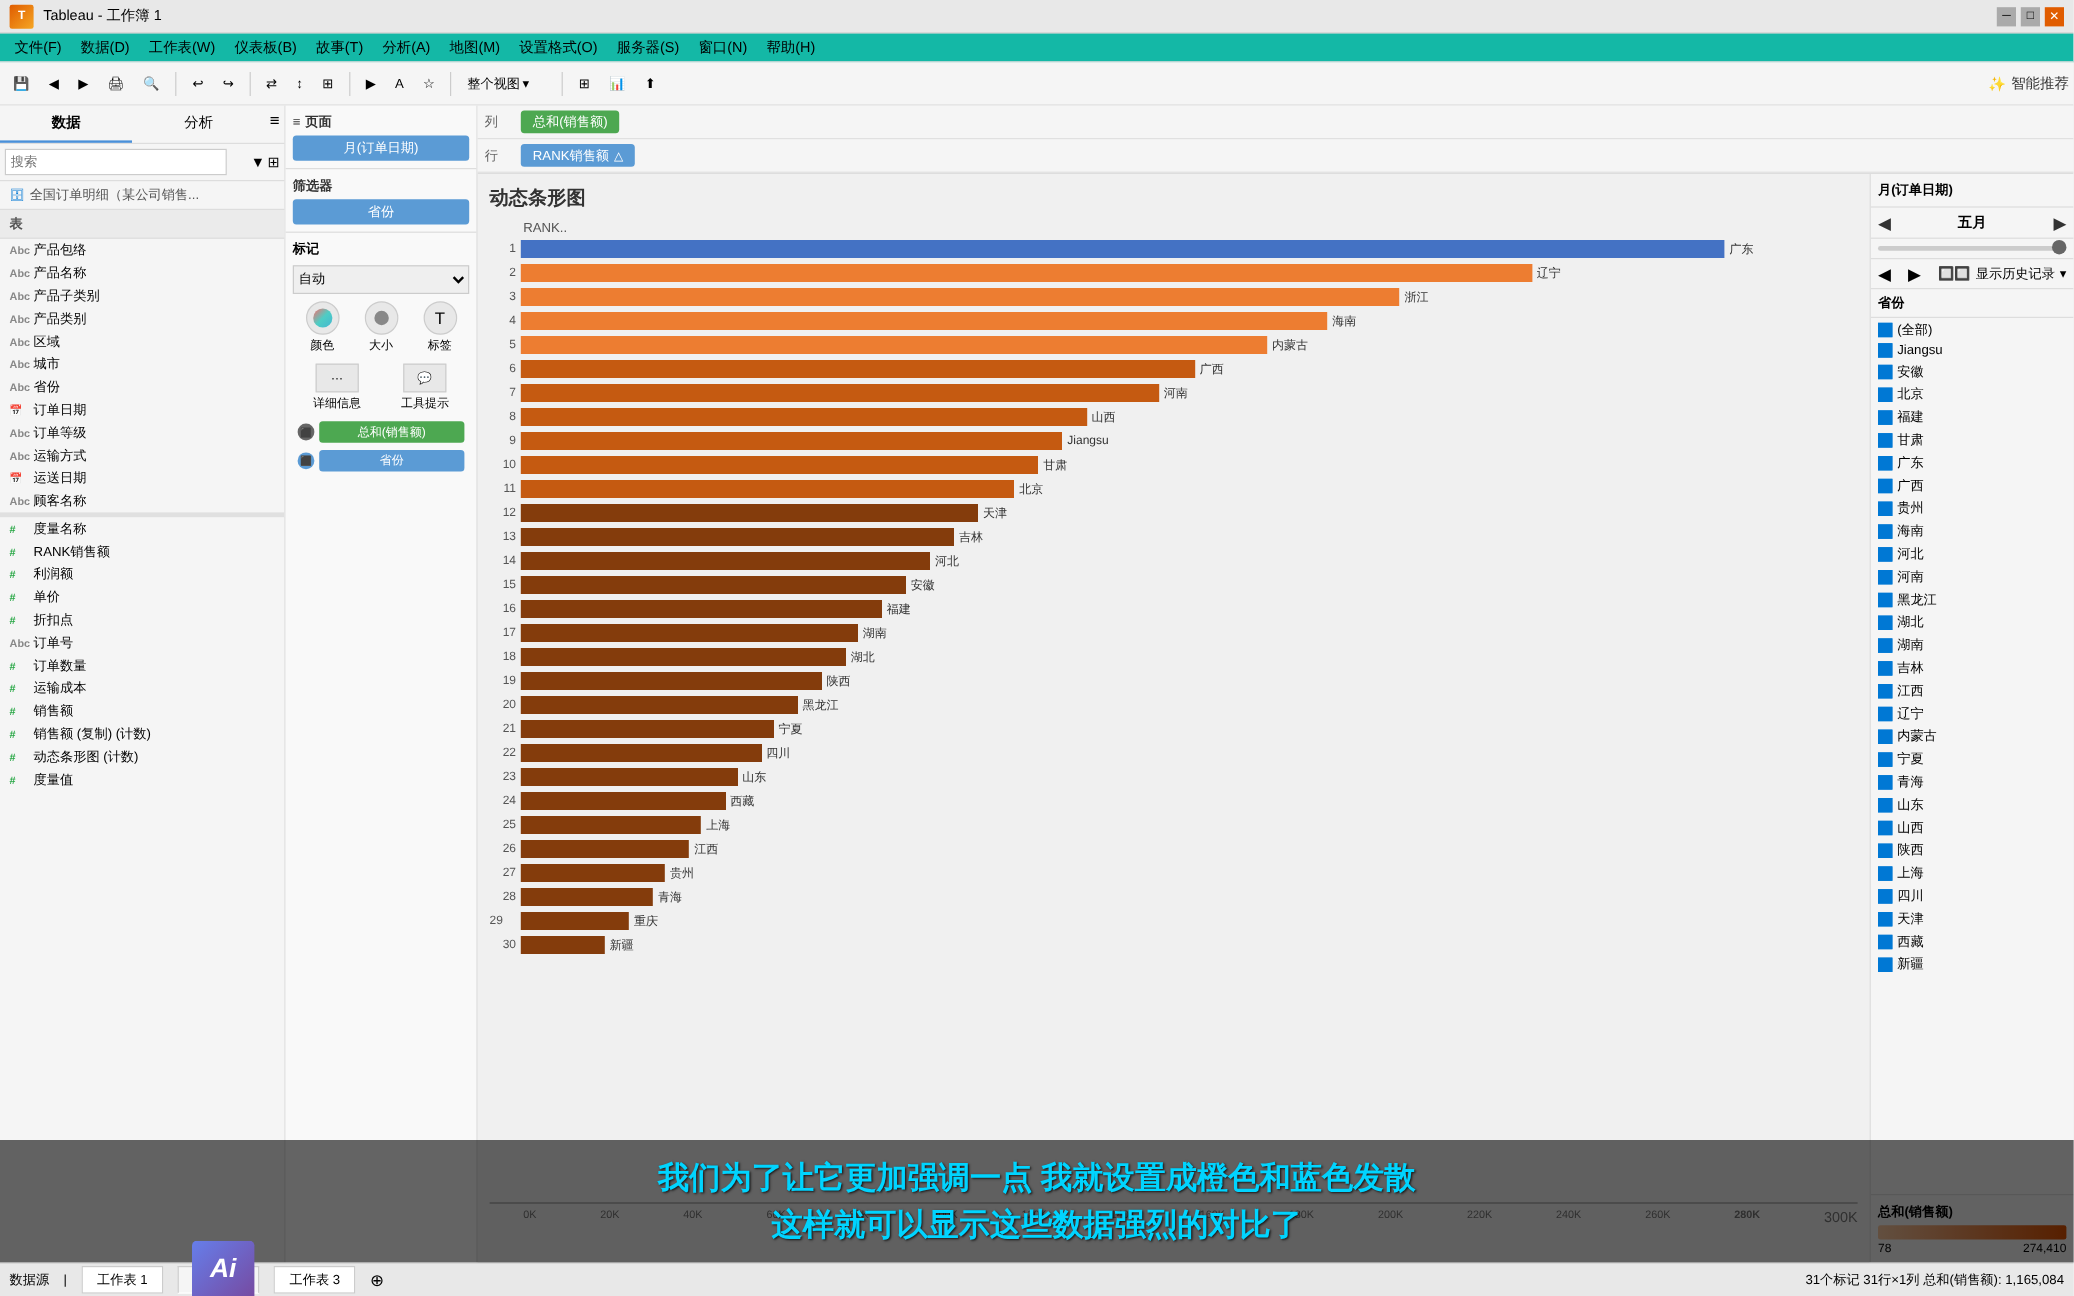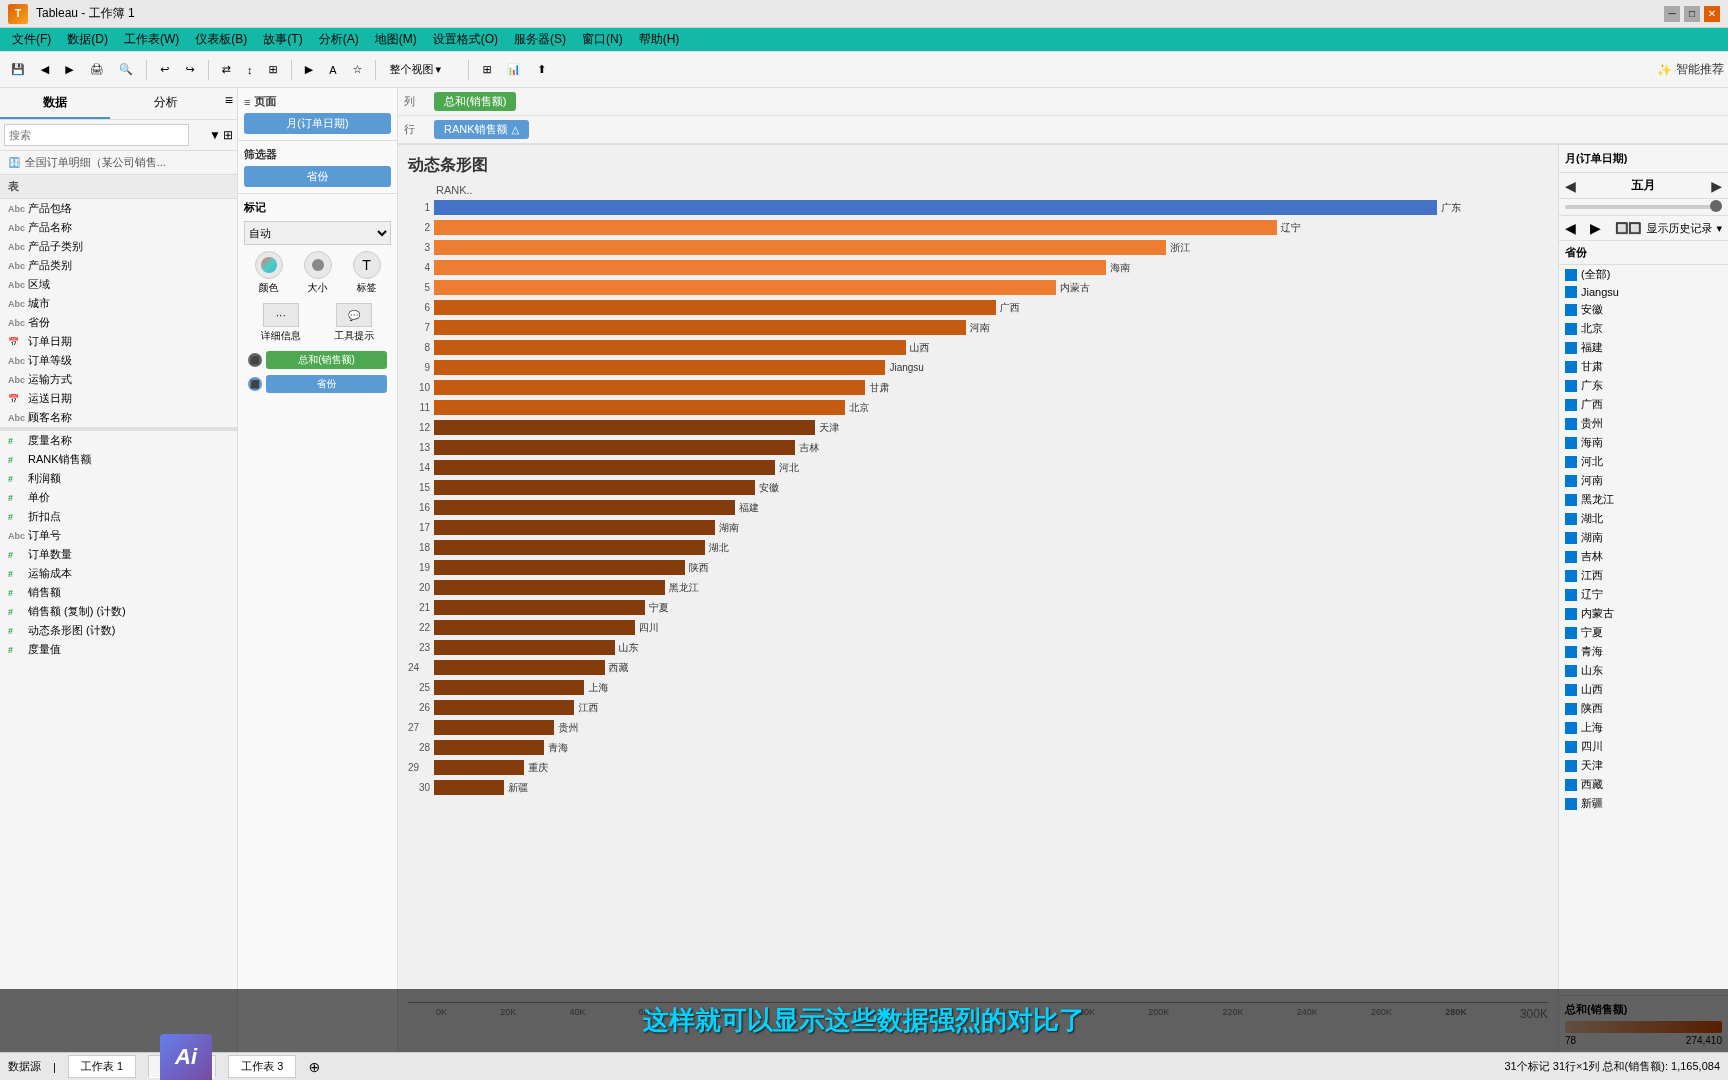--- a/index.html
+++ b/index.html
@@ -488,36 +488,36 @@
                 <span style="width: 22px; font-size: 10px; color: rgb(85, 85, 85); text-align: right; margin-right: 4px; flex-shrink: 0;">22</span>
                 <div style="height: 15px; background: rgb(132, 60, 12); width: 17.6%; position: relative; cursor: pointer;"></div>
                 <span style="margin-left: 4px; font-size: 10px; color: rgb(51, 51, 51); white-space: nowrap;">四川</span>
               </div>
               <div style="display: flex; align-items: center; height: 19px; margin-bottom: 1px;">
                 <span style="width: 22px; font-size: 10px; color: rgb(85, 85, 85); text-align: right; margin-right: 4px; flex-shrink: 0;">23</span>
                 <div style="height: 15px; background: rgb(132, 60, 12); width: 15.84%; position: relative; cursor: pointer;"></div>
                 <span style="margin-left: 4px; font-size: 10px; color: rgb(51, 51, 51); white-space: nowrap;">山东</span>
               </div>
               <div style="display: flex; align-items: center; height: 19px; margin-bottom: 1px;">
-                <span style="width: 22px; font-size: 10px; color: rgb(85, 85, 85); margin-right: 4px; flex-shrink: 0;">24</span>
+                <span style="width: 22px; font-size: 10px; color: rgb(85, 85, 85); text-align: right; margin-right: 4px; flex-shrink: 0;">24</span>
                 <div style="height: 15px; background: rgb(132, 60, 12); width: 14.96%; position: relative; cursor: pointer;"></div>
                 <span style="margin-left: 4px; font-size: 10px; color: rgb(51, 51, 51); white-space: nowrap;">西藏</span>
               </div>
               <div style="display: flex; align-items: center; height: 19px; margin-bottom: 1px;">
                 <span style="width: 22px; font-size: 10px; color: rgb(85, 85, 85); text-align: right; margin-right: 4px; flex-shrink: 0;">25</span>
                 <div style="height: 15px; background: rgb(132, 60, 12); width: 13.2%; position: relative; cursor: pointer;"></div>
                 <span style="margin-left: 4px; font-size: 10px; color: rgb(51, 51, 51); white-space: nowrap;">上海</span>
               </div>
               <div style="display: flex; align-items: center; height: 19px; margin-bottom: 1px;">
                 <span style="width: 22px; font-size: 10px; color: rgb(85, 85, 85); text-align: right; margin-right: 4px; flex-shrink: 0;">26</span>
                 <div style="height: 15px; background: rgb(132, 60, 12); width: 12.32%; position: relative; cursor: pointer;"></div>
                 <span style="margin-left: 4px; font-size: 10px; color: rgb(51, 51, 51); white-space: nowrap;">江西</span>
               </div>
               <div style="display: flex; align-items: center; height: 19px; margin-bottom: 1px;">
-                <span style="width: 22px; font-size: 10px; color: rgb(85, 85, 85); text-align: left; margin-right: 4px; flex-shrink: 0;">27</span>
+                <span style="width: 22px; font-size: 10px; color: rgb(85, 85, 85); text-align: right; margin-right: 4px; flex-shrink: 0;">27</span>
                 <div style="height: 15px; background: rgb(132, 60, 12); width: 10.56%; position: relative; cursor: pointer;"></div>
                 <span style="margin-left: 4px; font-size: 10px; color: rgb(51, 51, 51); white-space: nowrap;">贵州</span>
               </div>
               <div style="display: flex; align-items: center; height: 19px; margin-bottom: 1px;">
                 <span style="width: 22px; font-size: 10px; color: rgb(85, 85, 85); text-align: right; margin-right: 4px; flex-shrink: 0;">28</span>
                 <div style="height: 15px; background: rgb(132, 60, 12); width: 9.68%; position: relative; cursor: pointer;"></div>
                 <span style="margin-left: 4px; font-size: 10px; color: rgb(51, 51, 51); white-space: nowrap;">青海</span>
               </div>
               <div style="display: flex; align-items: center; height: 19px; margin-bottom: 1px;">
                 <span style="width: 22px; font-size: 10px; color: rgb(85, 85, 85); text-align: left; margin-right: 4px; flex-shrink: 0;">29</span>
@@ -711,18 +711,19 @@
   <span>数据源</span>
   <span>|</span>
   <span class="sheet-tab">工作表 1</span>
   <span class="sheet-tab active">工作表 2</span>
   <span class="sheet-tab">工作表 3</span>
   <span style="font-size:14px;cursor:pointer;">⊕</span>
   <span style="margin-left:auto;">31个标记  31行×1列  总和(销售额): 1,165,084</span>
 </div>
 
 <div class="subtitle-overlay">
+  <div class="subtitle-text">我们为了让它更加强调一点 我就设置成橙色和蓝色发散</div>
   <div class="subtitle-text">这样就可以显示这些数据强烈的对比了</div>
 </div>
 
 <div class="ai-badge">
   <span class="ai-text">Ai</span>
 </div>
 
 </body></html>

